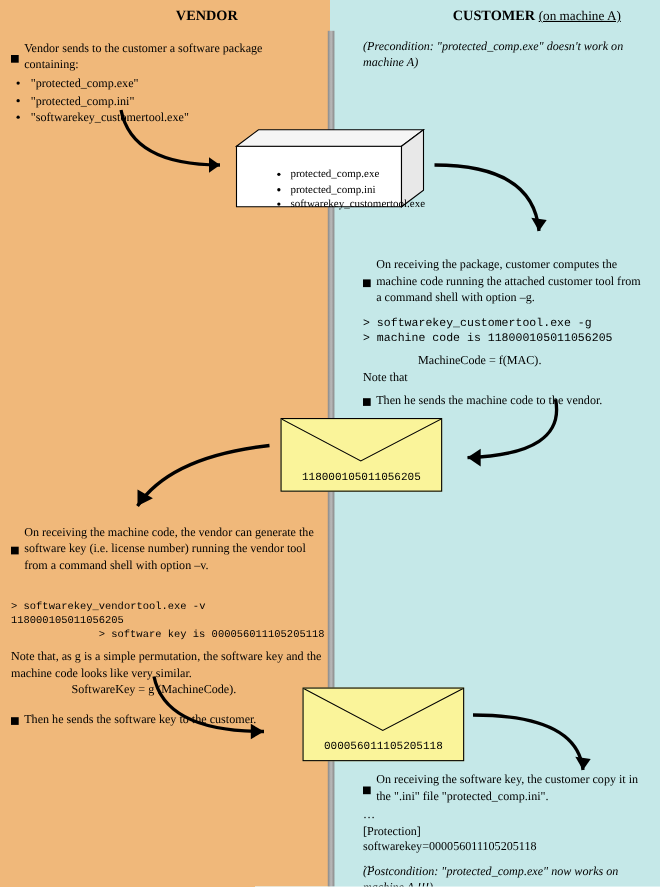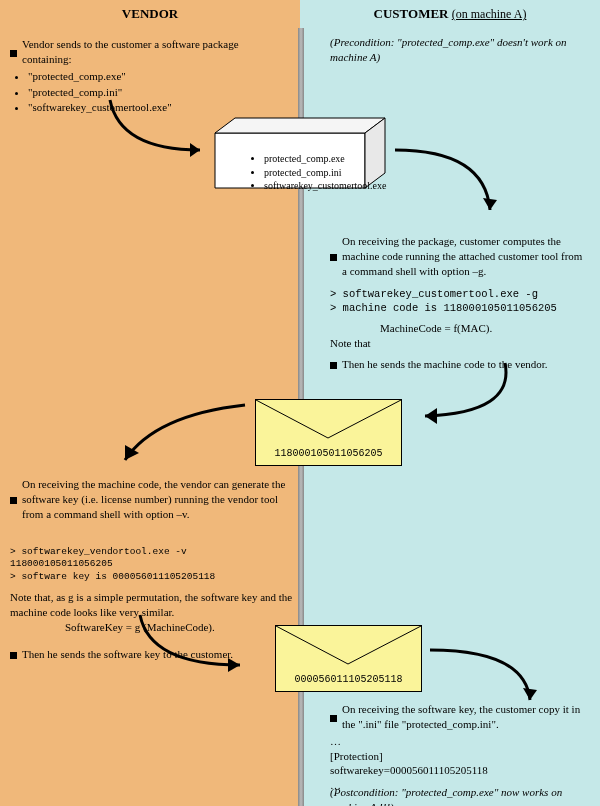--- a/index.html
+++ b/index.html
@@ -38,20 +38,21 @@
     background: linear-gradient(to right, #888, #bbb, #888);
   }
   .header {
     position: absolute;
     top: 6px;
     font-family: 'Times New Roman', serif;
     font-size: 13px;
     font-weight: bold;
     width: 300px;
     text-align: center;
+    padding-left: 38px;
   }
   .header-left { left: 0; }
   .header-right { left: 300px; }
   .header-right .sub { font-weight: normal; font-size: 12px; text-decoration: underline; }
   .block {
     position: absolute;
     font-size: 11px;
     line-height: 1.35;
   }
   .bullet {
@@ -167,21 +168,21 @@
   <div style="height:6px"></div>
   <div style="margin-left:50px;">MachineCode = f(MAC).</div>
   <div>Note that</div>
   <div style="height:4px"></div>
   <div class="bullet">
       <div class="sq"></div>
       <div>Then he sends the machine code to the vendor.</div>
     </div>
 </div>
 
-<div class="envelope" style="left:255px; top:399px; width:145px; height:65px;">
+<div class="envelope" style="left:255px; top:380px; width:145px; height:65px;">
   <svg class="flap-line" viewBox="0 0 145 65" preserveAspectRatio="none">
     <path d="M 0 0 L 72 38 L 145 0" stroke="#000" stroke-width="1" fill="none"></path>
   </svg>
   <div class="env-text">118000105011056205</div>
 </div>
 
 <svg class="arrow" style="left:405px; top:358px;" width="120" height="80">
   <path d="M 100 5 Q 110 55, 20 58" stroke="#000" stroke-width="3" fill="none"></path>
   <polygon points="20,58 32,50 32,66" fill="#000"></polygon>
 </svg>
@@ -191,21 +192,21 @@
   <polygon points="20,65 20,50 34,58" fill="#000"></polygon>
 </svg>
 
 <div class="block" style="left:10px; top:475px; width:285px;">
   <div class="bullet">
       <div class="sq"></div>
       <div>On receiving the machine code, the vendor can generate the software key (i.e. license number) running the vendor tool from a command shell with option –v.</div>
     </div>
   <div style="height:6px"></div>
   <div class="mono" style="font-size:9.5px;margin-top:16px;">&gt; softwarekey_vendortool.exe -v  118000105011056205</div>
-  <div class="mono" style="font-size:9.5px;">&gt; software key is 000056011105205118</div>
+  <div class="mono" style="font-size:9.5px;text-align:right;">&gt; software key is 000056011105205118</div>
   <div style="height:6px"></div>
   <div>Note that, as g is a simple permutation, the software key and the machine code looks like very similar.</div>
   <div style="margin-left:55px;">SoftwareKey = g (MachineCode).</div>
   <div style="height:10px"></div>
   <div class="bullet">
       <div class="sq"></div>
       <div>Then he sends the software key to the customer.</div>
     </div>
 </div>
 

